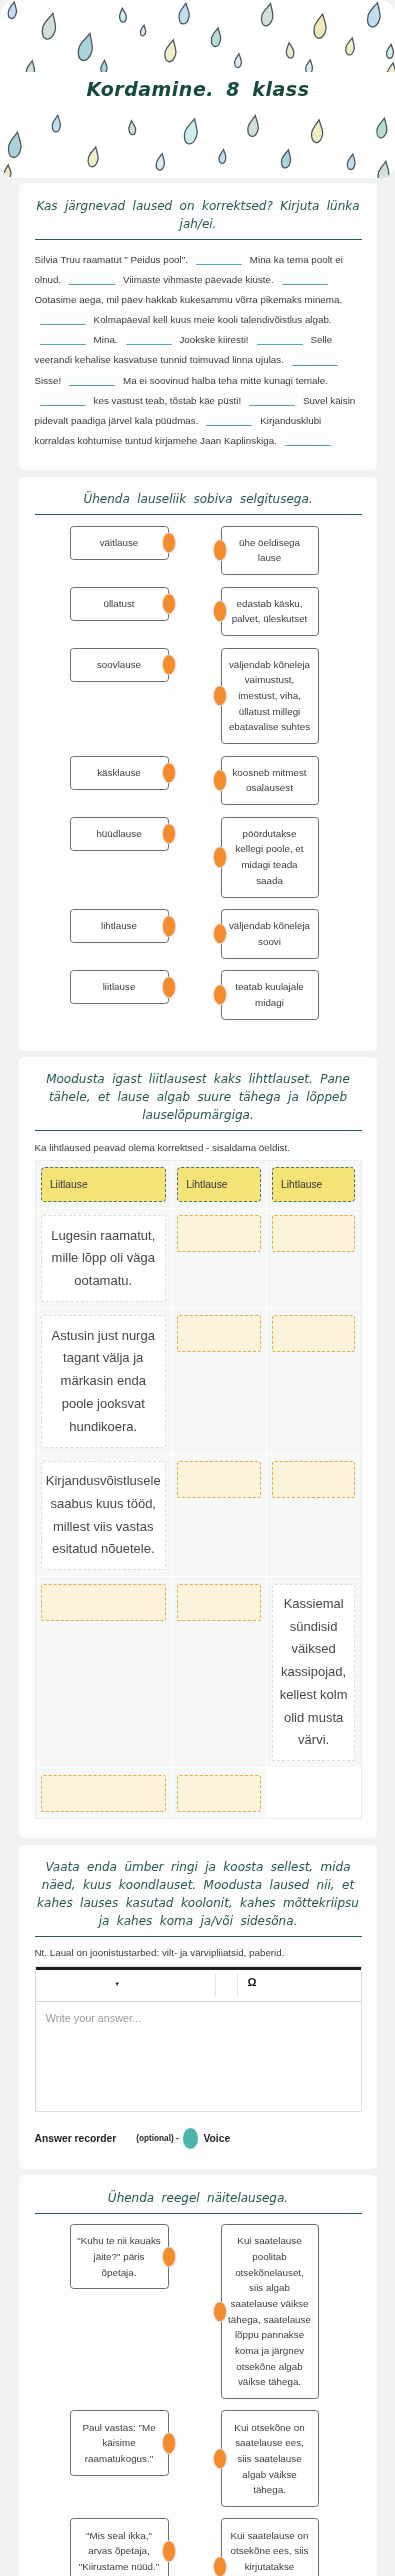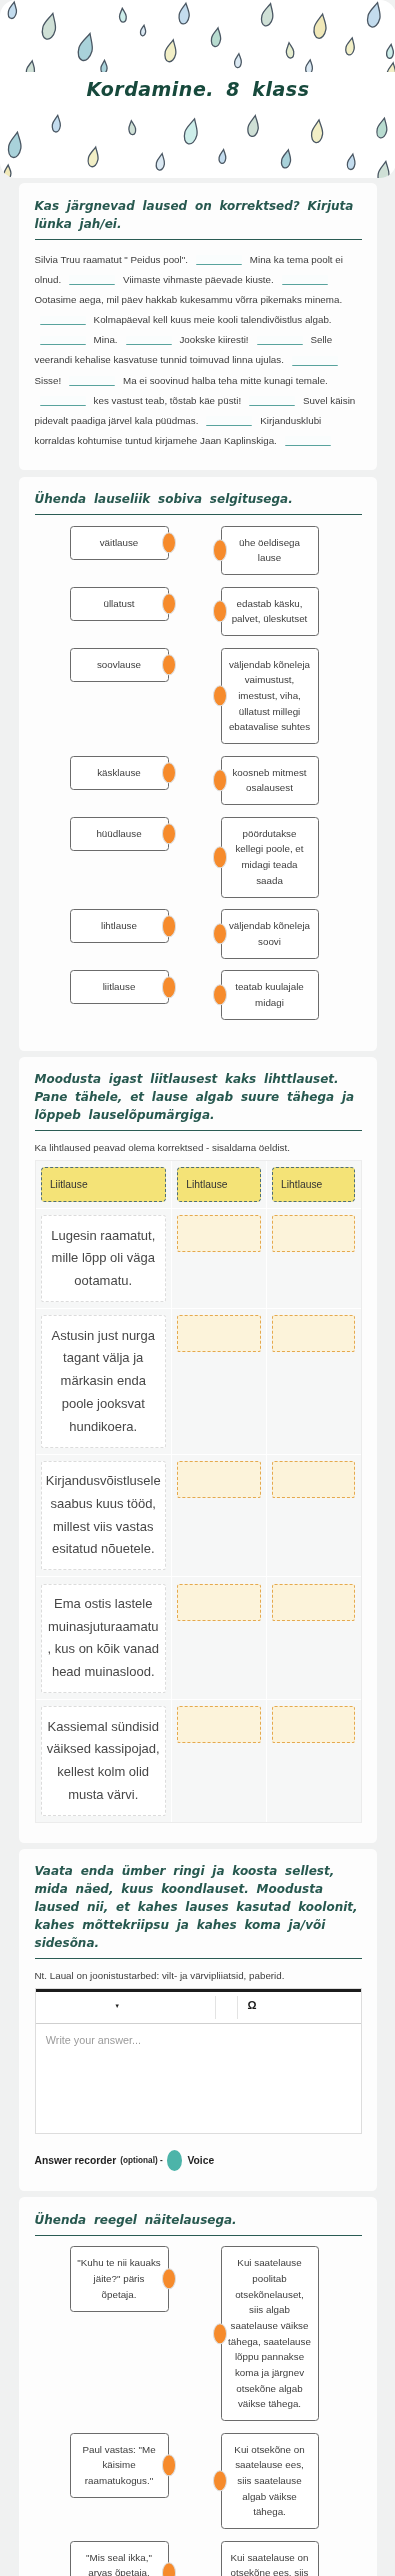--- a/index.html
+++ b/index.html
@@ -22,22 +22,22 @@
     color:#17493c; letter-spacing:0.5px; word-spacing:5.2px;
     font-family:"DejaVu Sans", sans-serif;
   }
 
   
   .card {
     background:#fdfdfd; margin:5.2px 19px 6.2px; border-radius:5.2px;
     padding:13.4px 15.5px 19.6px;
   }
   .task-title {
-    margin:0; font-style:italic; font-weight:700; font-size:12px; line-height:1.5;
-    color:#27584f; word-spacing:3.6px; font-family:"DejaVu Sans", sans-serif;
+    margin:0; font-style:italic; font-weight:400; font-size:12px; line-height:1.5;
+    color:#27584f; word-spacing:3.6px; font-family:"DejaVu Sans", sans-serif;text-align:center;
   }
   .task-rule { border:none; border-top:1px solid #2a5c54; margin:6.2px 0 10.3px; }
   .subtitle { font-size:9.8px; color:#3d3d3d; margin:0 0 7.2px; }
 
   
   .fill { font-size:9.8px; line-height:2.05; color:#3d3d3d; }
   .fill .ftext { white-space:normal; }
   .blank {
     display:inline-block; width:46px; height:9.8px; margin:0 5.2px; vertical-align:-2.1px;
     border-bottom:1px solid #58a39d; border-radius:1px; background:#fafdfd;
@@ -92,21 +92,21 @@
   .tb-omega {
     position:absolute; left:209px; top:5.2px; border:none; background:none;
     font-size:11.3px; font-weight:600; color:#1c1c1c; cursor:pointer; padding:1px 3.1px;
   }
   .editor-body { height:109px; padding:9.3px 10.3px; }
   .placeholder { color:#9b9b9b; font-size:10.8px; }
 
   
   .recorder { display:flex; align-items:center; margin-top:15.5px; }
   .rec-label { font-weight:bold; font-size:10.3px; color:#1f1f1f; }
-  .rec-opt { font-weight:bold; font-size:8.2px; color:#1f1f1f; margin-left:4px; }
+  .rec-opt { font-weight:bold; font-size:8.2px; color:#1f1f1f; margin-left:20px; }
   .voice-btn {
     width:15.5px; height:21.6px; border-radius:50%; background:#4cb4a9;
     border:none; margin:0 5.2px 0 4.1px; cursor:pointer;
   }
   .rec-voice { font-weight:bold; font-size:10.3px; color:#1f1f1f; }
 </style>
 </head>
 <body>
 
 <div class="page">
@@ -275,23 +275,20 @@
         <div class="ws-cell">
           <div class="item-box">Kirjandusvõistlusele saabus kuus tööd, millest viis vastas esitatud nõuetele.</div>
         </div>
         <div class="ws-cell">
           <div class="slot"></div>
         </div>
         <div class="ws-cell">
           <div class="slot"></div>
         </div>
         <div class="ws-cell">
-          <div class="item-box">Ema ostis lastele muinasjuturaamatu , kus on kõik vanad head muinaslood.</div>
-        </div>
-        <div class="ws-cell">
           <div class="slot"></div>
         </div>
         <div class="ws-cell">
           <div class="slot"></div>
         </div>
         <div class="ws-cell">
           <div class="item-box">Kassiemal sündisid väiksed kassipojad, kellest kolm olid musta värvi.</div>
         </div>
         <div class="ws-cell">
           <div class="slot"></div>

